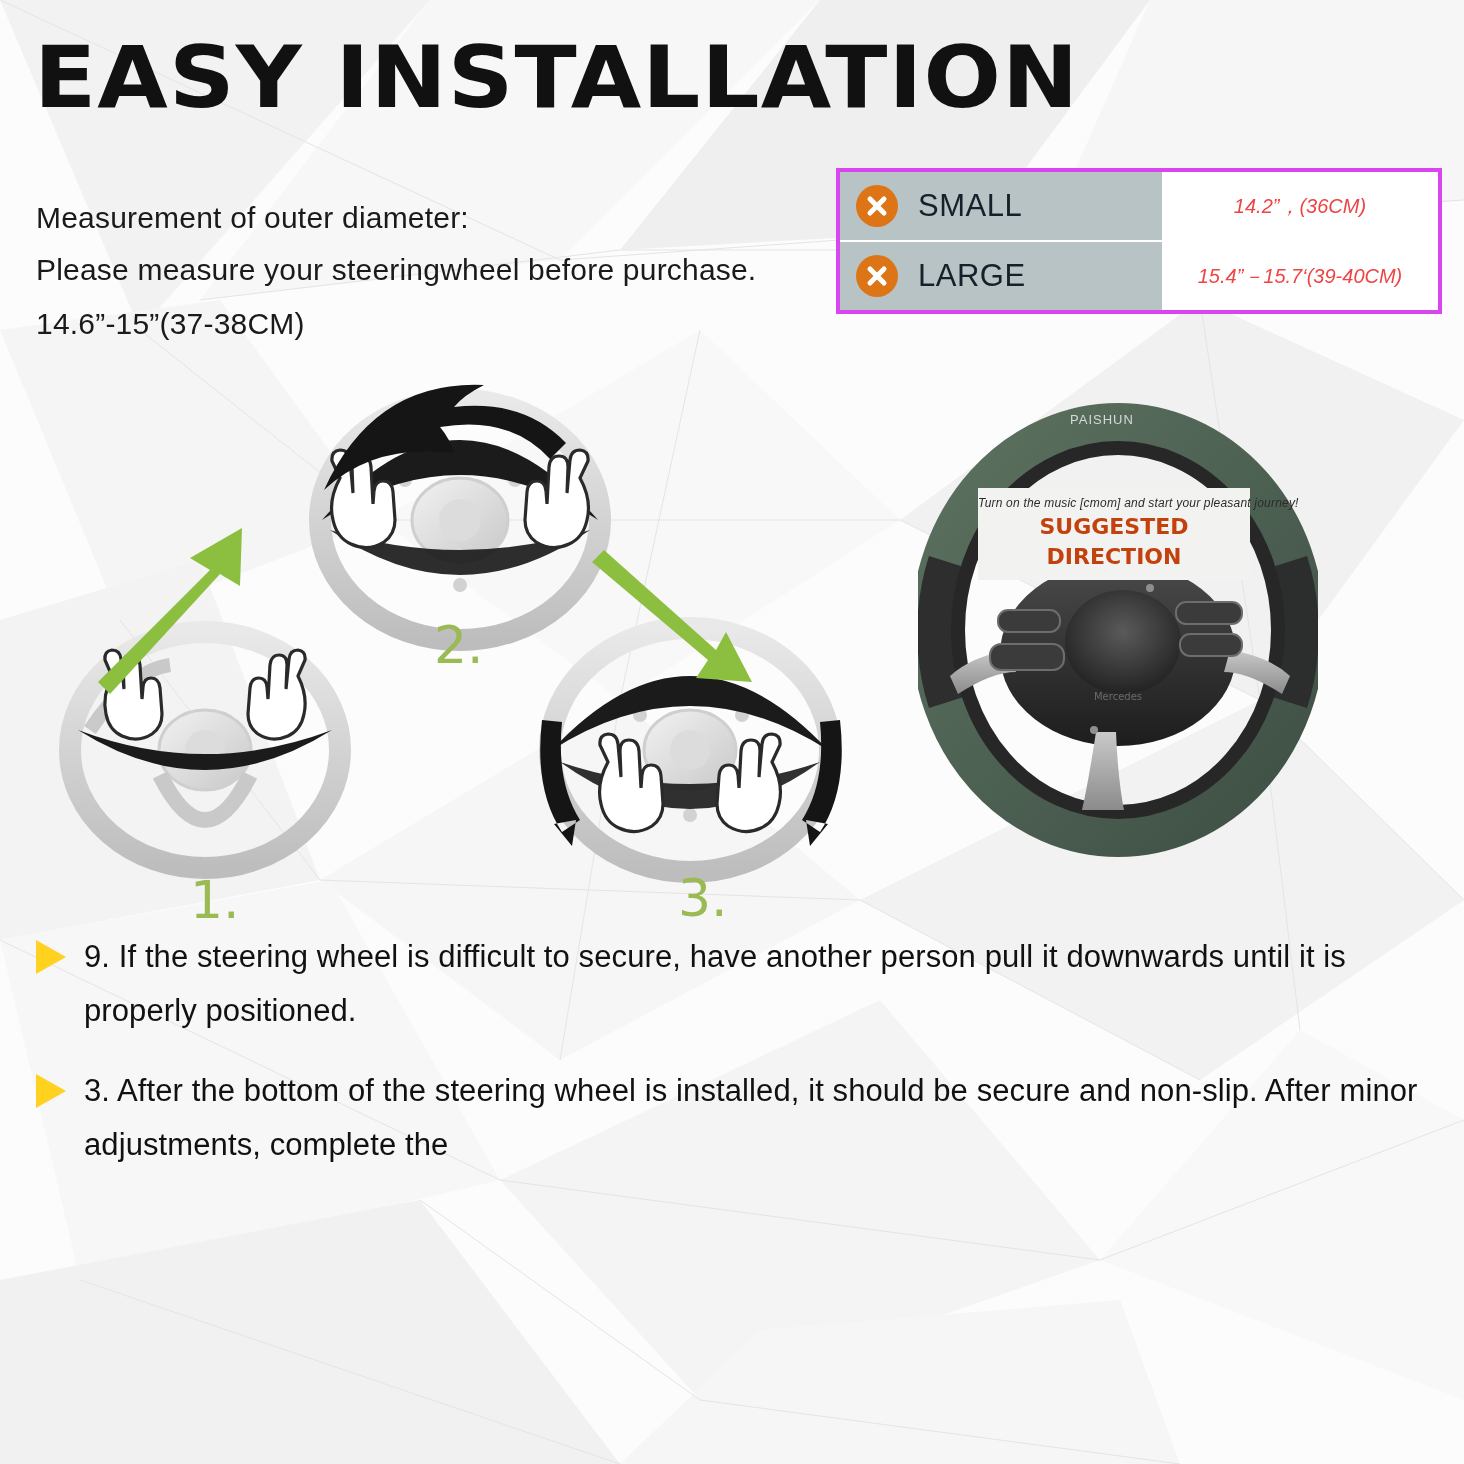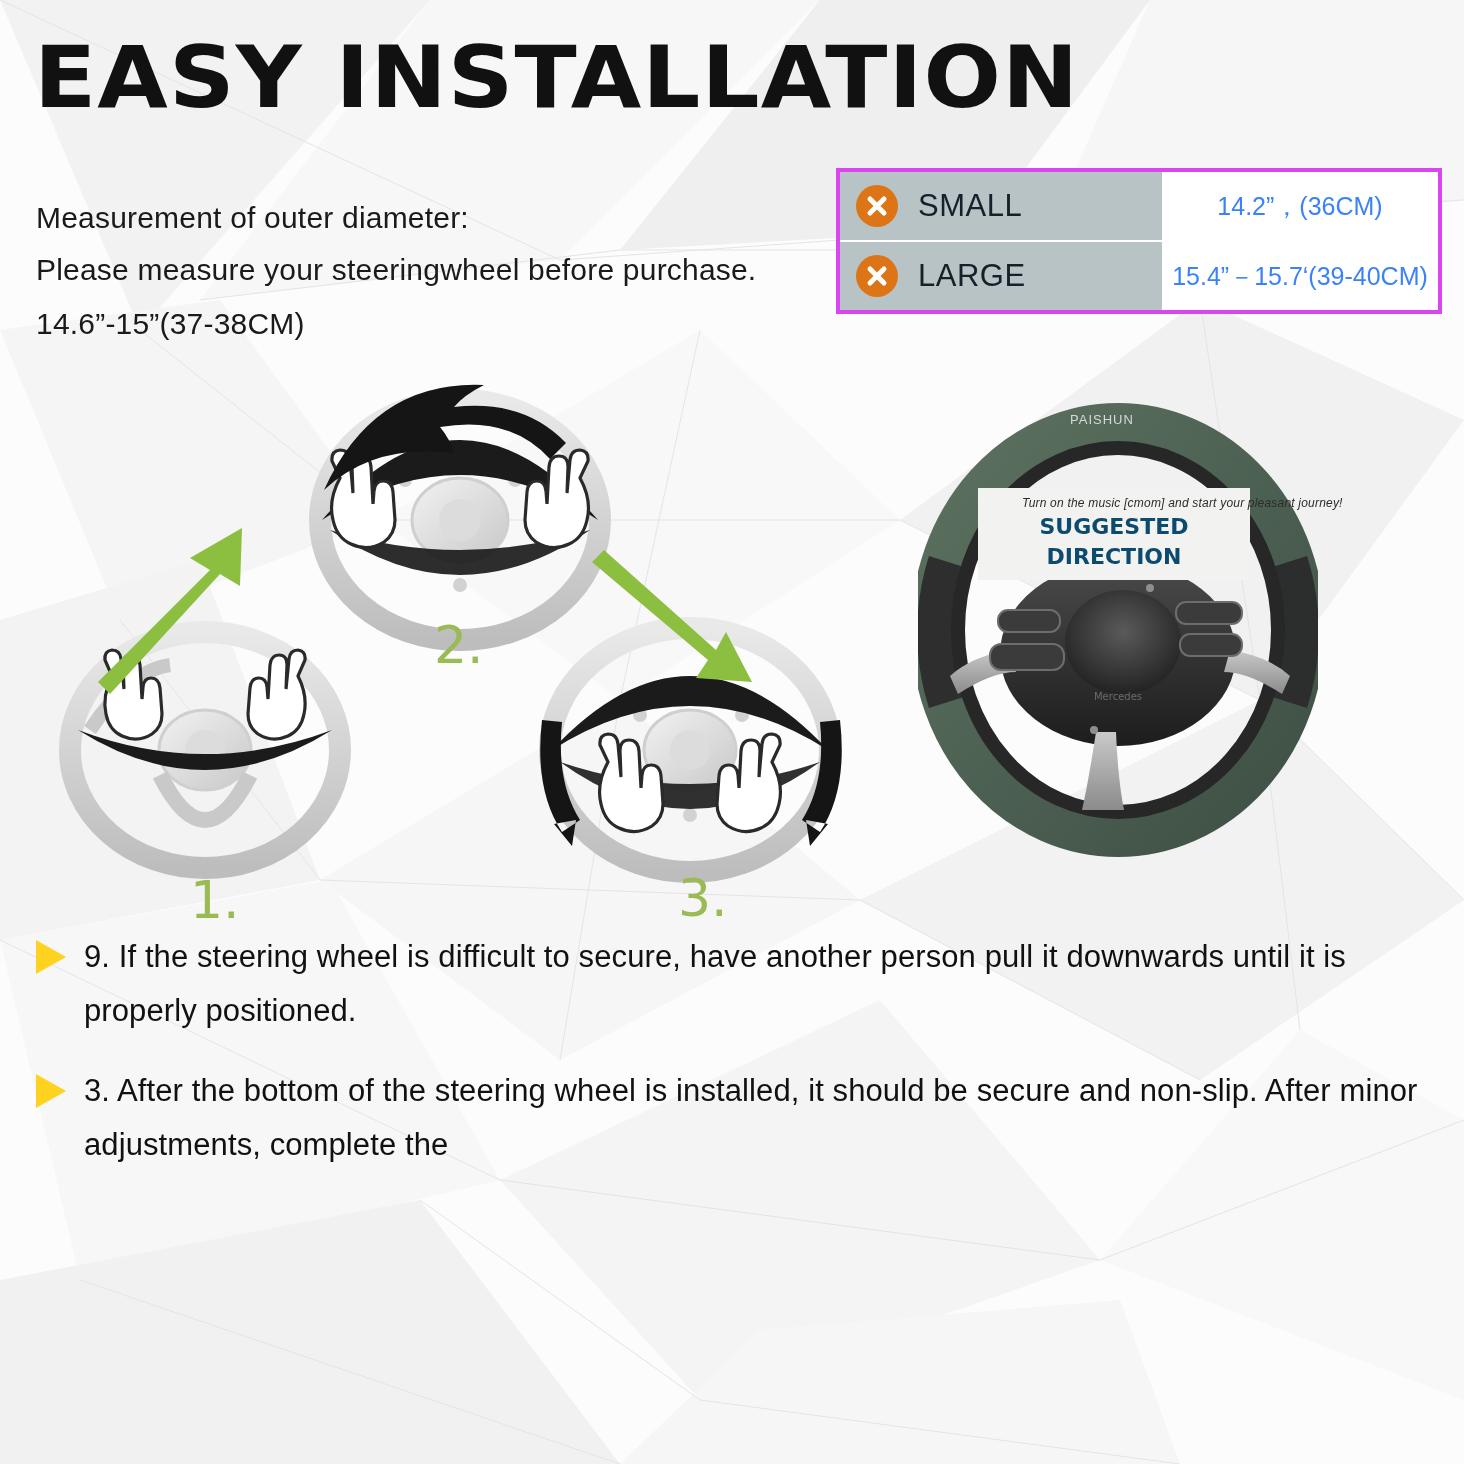--- a/index.html
+++ b/index.html
@@ -105,24 +105,25 @@
     font-size: 31px;
     color: #17202a;
     letter-spacing: 0.5px;
   }
   .size-right {
     flex: 1;
     display: flex;
     align-items: center;
     justify-content: center;
     background: #ffffff;
-    font-size: 25px;
-    color: #3b82f6;
+    font-size: 20px;
+    color: #ef4444;
     padding: 0 8px;
     text-align: center;
+    font-style: italic;
   }
 
   
   .illus {
     position: absolute;
     left: 0;
     top: 360px;
     width: 930px;
     height: 570px;
   }
@@ -164,28 +165,27 @@
     text-align: center;
     padding: 8px 0 10px;
     z-index: 6;
   }
   .suggest .sug-top {
     font-size: 12px;
     color: #2b2b2b;
     font-style: italic;
     letter-spacing: 0.2px;
     white-space: nowrap;
-    padding-left: 44px;
   }
   .suggest .sug-main {
     font-family: "DejaVu Sans", sans-serif;
     font-weight: bold;
     font-size: 22px;
     line-height: 26px;
-    color: #0c4a6e;
+    color: #c2410c;
     margin-top: 4px;
   }
 
   
   .instructions {
     position: absolute;
     left: 36px;
     top: 930px;
     width: 1400px;
   }

